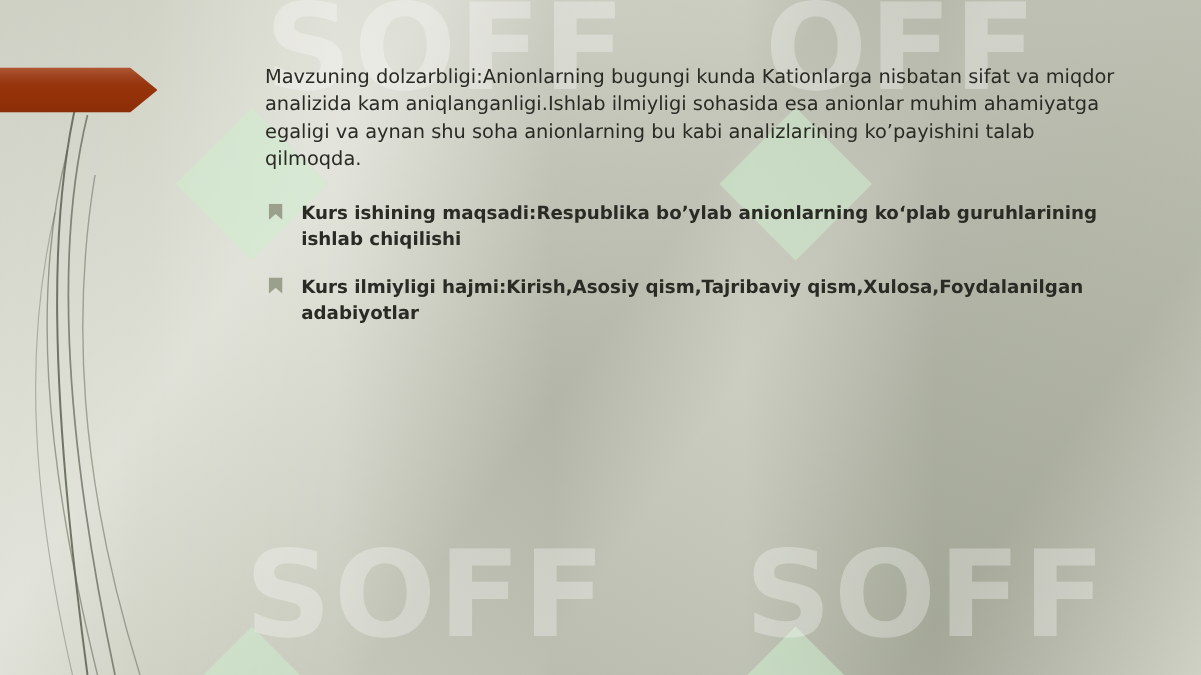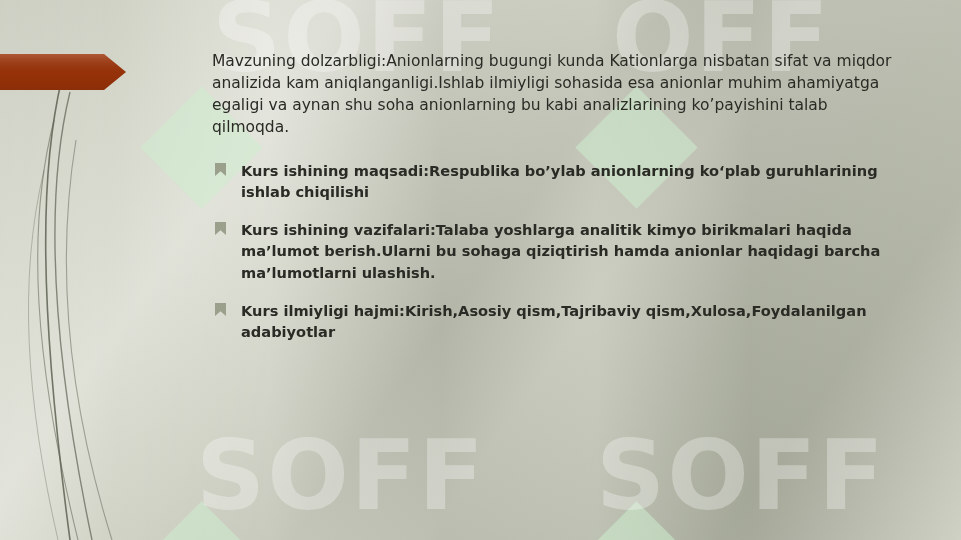--- a/index.html
+++ b/index.html
@@ -191,26 +191,18 @@
             </svg>
         </span>
         <span>Kurs ishining maqsadi:Respublika bo’ylab anionlarning ko‘plab guruhlarining ishlab chiqilishi</span>
       </li>
       <li>
         <span class="bullet-mark">
           <svg width="11" height="13" viewBox="0 0 11 13">
               <path d="M0 0 L11 0 L11 13 L5.5 8.2 L0 13 Z" fill="#9aa08c"></path>
             </svg>
         </span>
-        <span>Kurs ishining vazifalari:Talaba yoshlarga analitik kimyo birikmalari haqida ma’lumot berish.Ularni bu sohaga qiziqtirish hamda anionlar haqidagi barcha ma’lumotlarni ulashish.</span>
-      </li>
-      <li>
-        <span class="bullet-mark">
-          <svg width="11" height="13" viewBox="0 0 11 13">
-              <path d="M0 0 L11 0 L11 13 L5.5 8.2 L0 13 Z" fill="#9aa08c"></path>
-            </svg>
-        </span>
         <span>Kurs ilmiyligi hajmi:Kirish,Asosiy qism,Tajribaviy qism,Xulosa,Foydalanilgan adabiyotlar</span>
       </li>
     </ul>
   </div>
 
 </div>
 
 </body></html>

